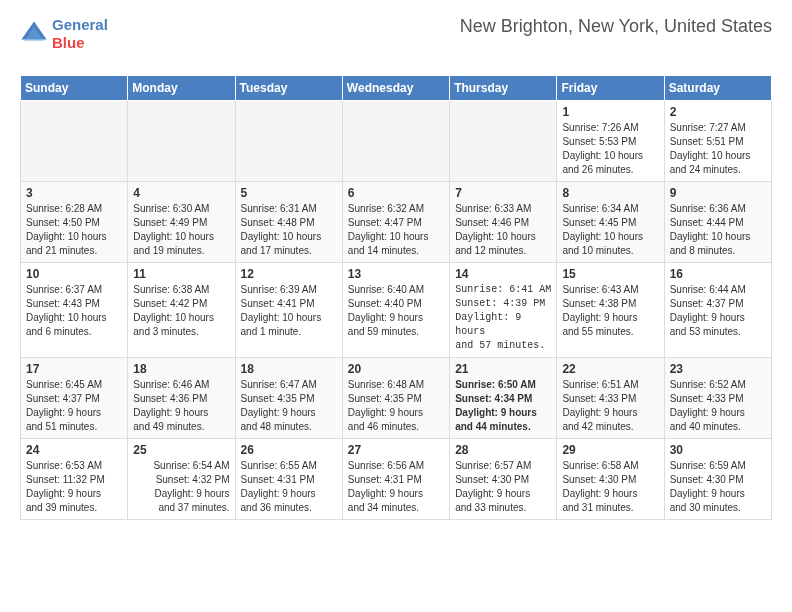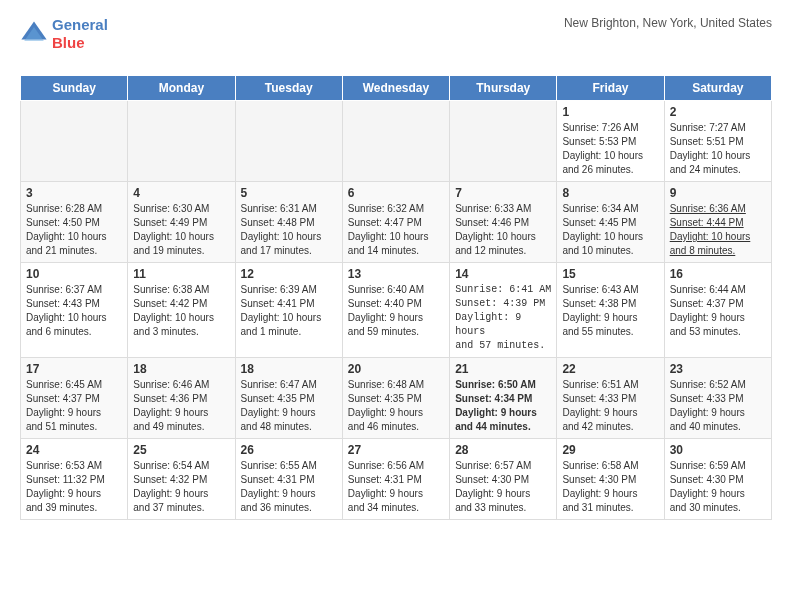--- a/index.html
+++ b/index.html
@@ -36,35 +36,35 @@
     }
     .title-block {
       text-align: right;
     }
     .month-title {
       font-size: 32px;
       font-weight: bold;
       color: #222;
     }
     .location {
-      font-size: 12px;
+      font-size: 18px;
       color: #555;
     }
     table {
       width: 100%;
       border-collapse: collapse;
       table-layout: fixed;
     }
     th {
       background-color: #4a7fc1;
       color: #fff;
       font-size: 12px;
       font-weight: bold;
       padding: 5px 4px;
-      text-align: center;
+      text-align: left;
       border: 1px solid #fff;
     }
     td {
       vertical-align: top;
       font-size: 10px;
       color: #333;
       padding: 4px 5px;
       border: 1px solid #ddd;
       height: 80px;
       background: #fff;
@@ -178,21 +178,21 @@
         </td>
         <td>
           <span class="day-num">8</span>
           <div class="day-info" style="white-space: pre-line;">Sunrise: 6:34 AM
 Sunset: 4:45 PM
 Daylight: 10 hours
 and 10 minutes.</div>
         </td>
         <td>
           <span class="day-num">9</span>
-          <div class="day-info" style="white-space: pre-line; text-decoration: underline;">Sunrise: 6:36 AM
+          <div class="day-info" style="white-space: pre-line;">Sunrise: 6:36 AM
 Sunset: 4:44 PM
 Daylight: 10 hours
 and 8 minutes.</div>
         </td>
       </tr>
       <tr>
         <td>
           <span class="day-num">10</span>
           <div class="day-info" style="white-space: pre-line;">Sunrise: 6:37 AM
 Sunset: 4:43 PM
@@ -296,21 +296,21 @@
       <tr>
         <td>
           <span class="day-num">24</span>
           <div class="day-info" style="white-space: pre-line;">Sunrise: 6:53 AM
 Sunset: 11:32 PM
 Daylight: 9 hours
 and 39 minutes.</div>
         </td>
         <td>
           <span class="day-num">25</span>
-          <div class="day-info" style="white-space: pre-line;">Sunrise: 6:54 AM
+          <div class="day-info" style="white-space: pre-line; text-align: right;">Sunrise: 6:54 AM
 Sunset: 4:32 PM
 Daylight: 9 hours
 and 37 minutes.</div>
         </td>
         <td>
           <span class="day-num">26</span>
           <div class="day-info" style="white-space: pre-line;">Sunrise: 6:55 AM
 Sunset: 4:31 PM
 Daylight: 9 hours
 and 36 minutes.</div>

